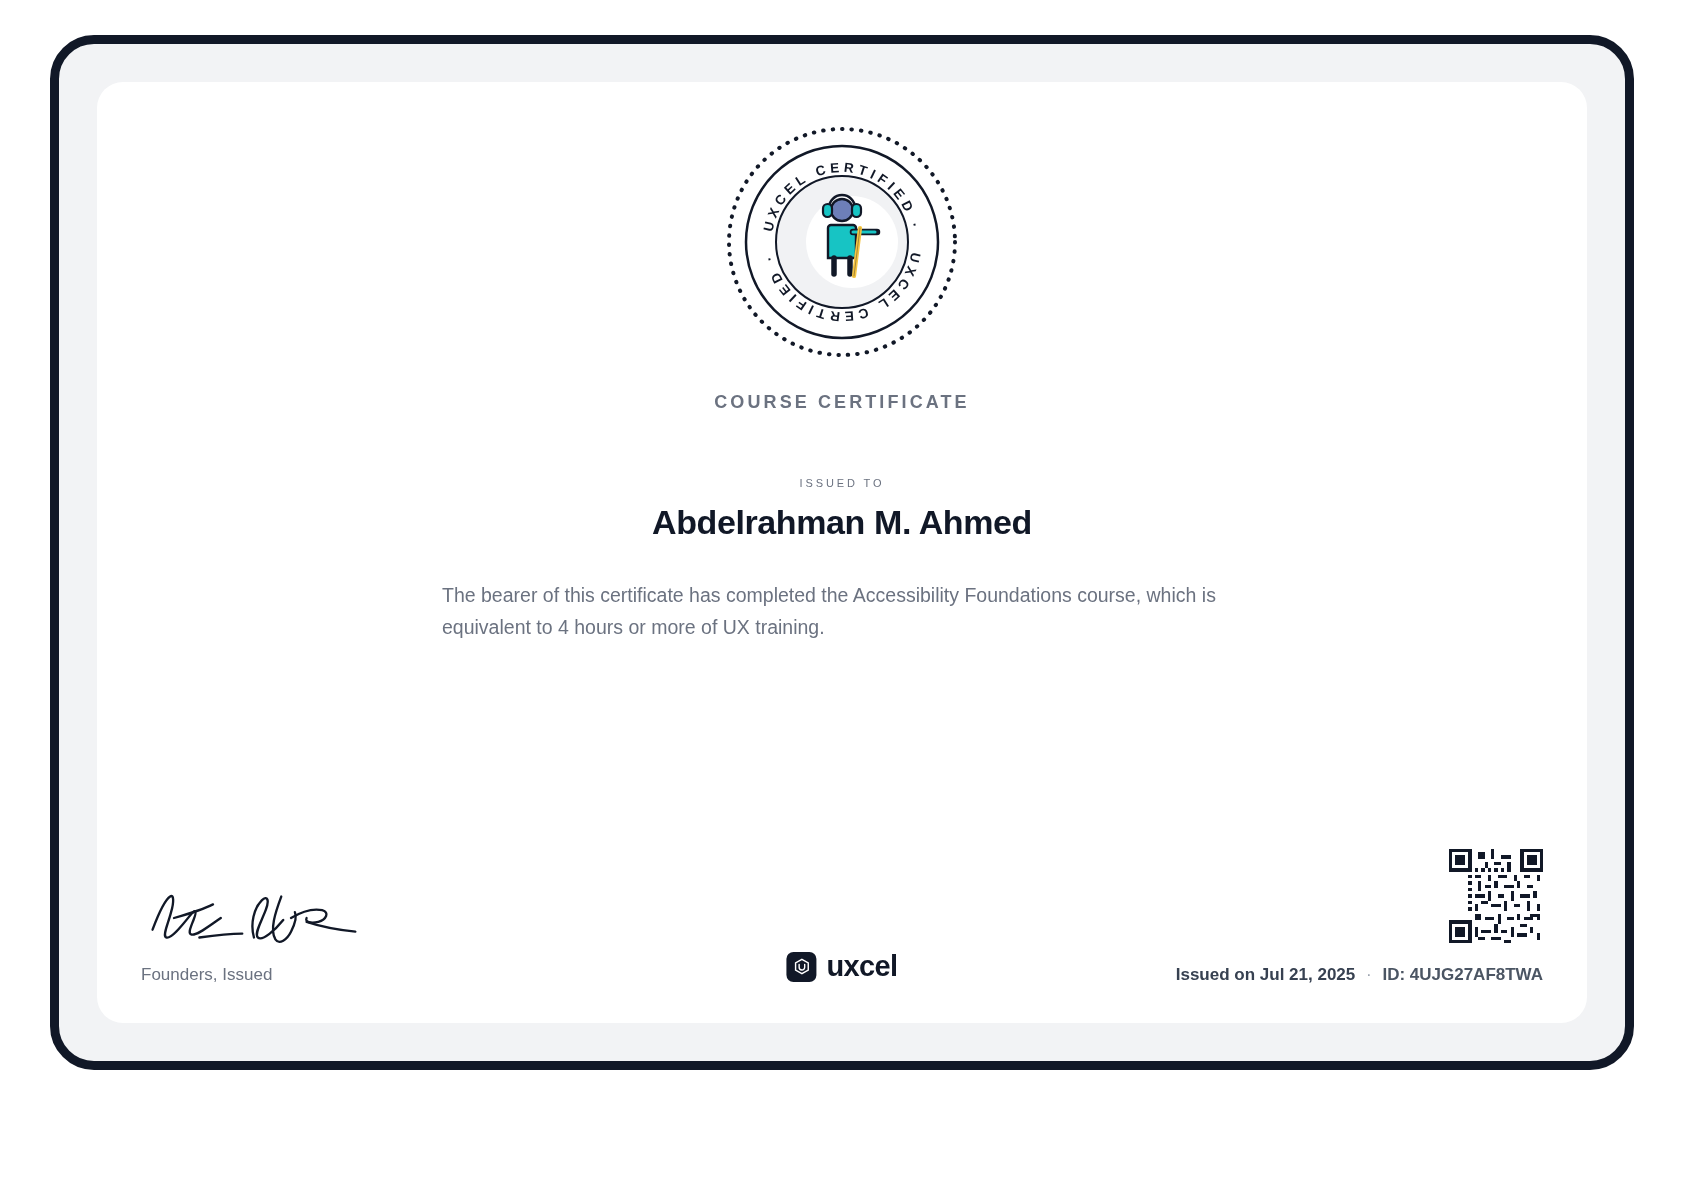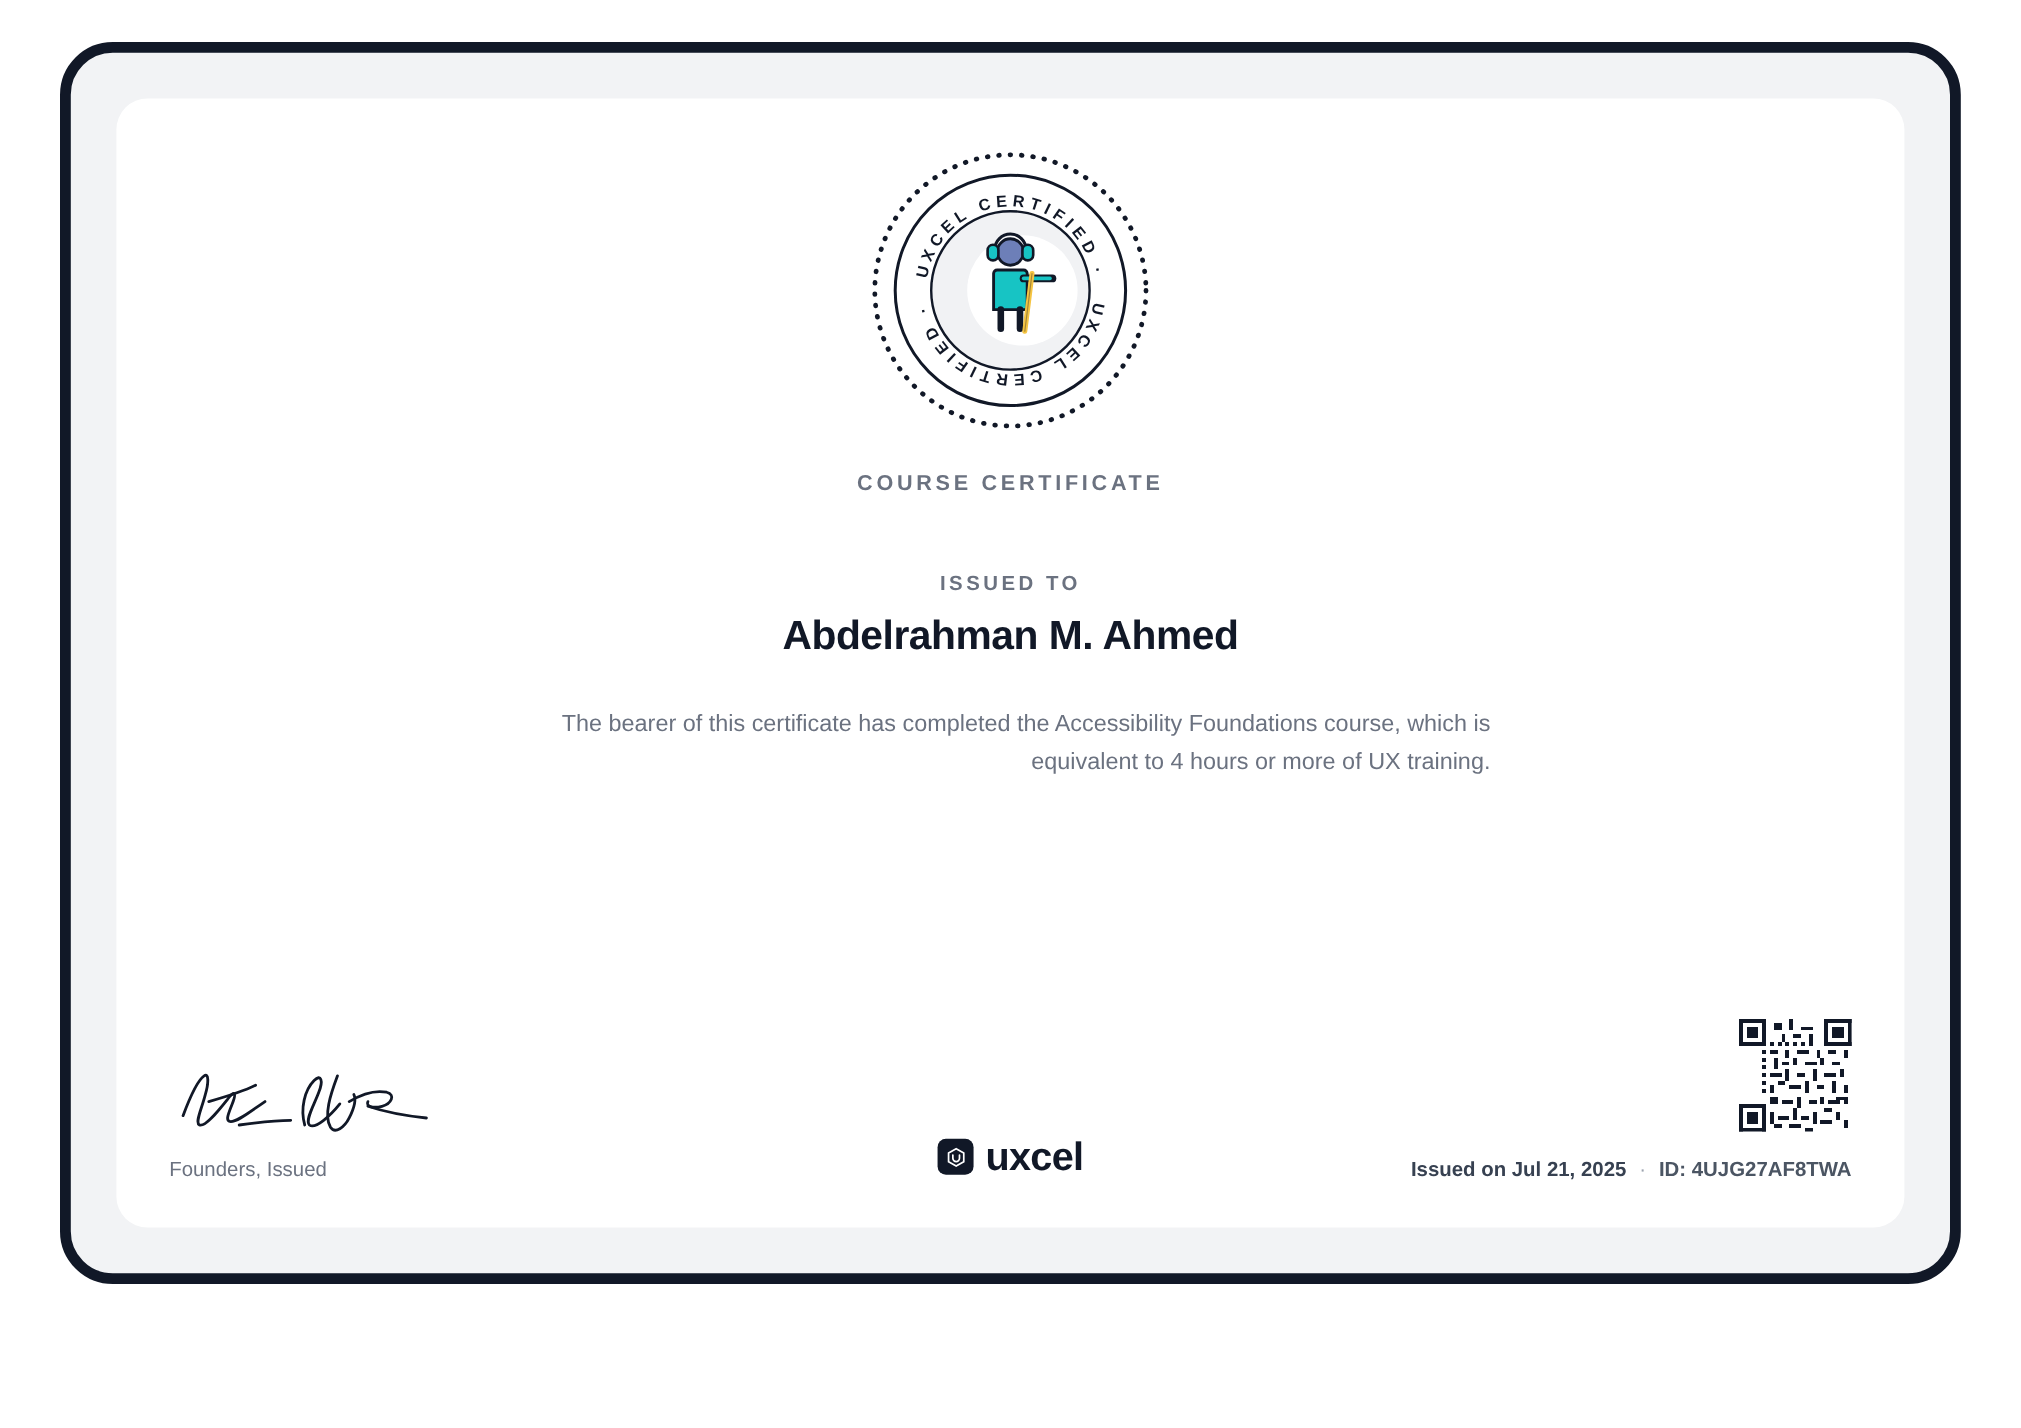--- a/index.html
+++ b/index.html
@@ -59,37 +59,37 @@
     margin-top: 28px;
     font-size: 86px;
     line-height: 1;
     font-weight: bold;
     color: #111827;
     letter-spacing: -2.2px;
     text-align: center;
   }
   .issued-to-label {
     margin-top: 64px;
-    font-size: 17px;
-    font-weight: bold;
+    font-size: 11px;
+    font-weight: normal;
     letter-spacing: 2.9px;
     color: #6b7280;
     text-transform: uppercase;
   }
   .recipient {
     margin-top: 14px;
     font-size: 34px;
     font-weight: bold;
     color: #111827;
     letter-spacing: -0.4px;
   }
   .description {
     margin-top: 38px;
     width: 800px;
-    text-align: right;
+    text-align: left;
     font-size: 19.5px;
     line-height: 1.62;
     color: #6b7280;
   }
 
   
   .footer {
     position: absolute;
     left: 0;
     right: 0;
@@ -122,21 +122,21 @@
   .brand-mark {
     width: 30px;
     height: 30px;
     background: #111827;
     border-radius: 7px;
     display: flex;
     align-items: center;
     justify-content: center;
   }
   .brand-name {
-    font-size: 33px;
+    font-size: 29px;
     font-weight: bold;
     color: #111827;
     letter-spacing: -0.6px;
     text-align: center;
   }
   .meta-block {
     position: absolute;
     right: 44px;
     bottom: 0;
     text-align: right;

